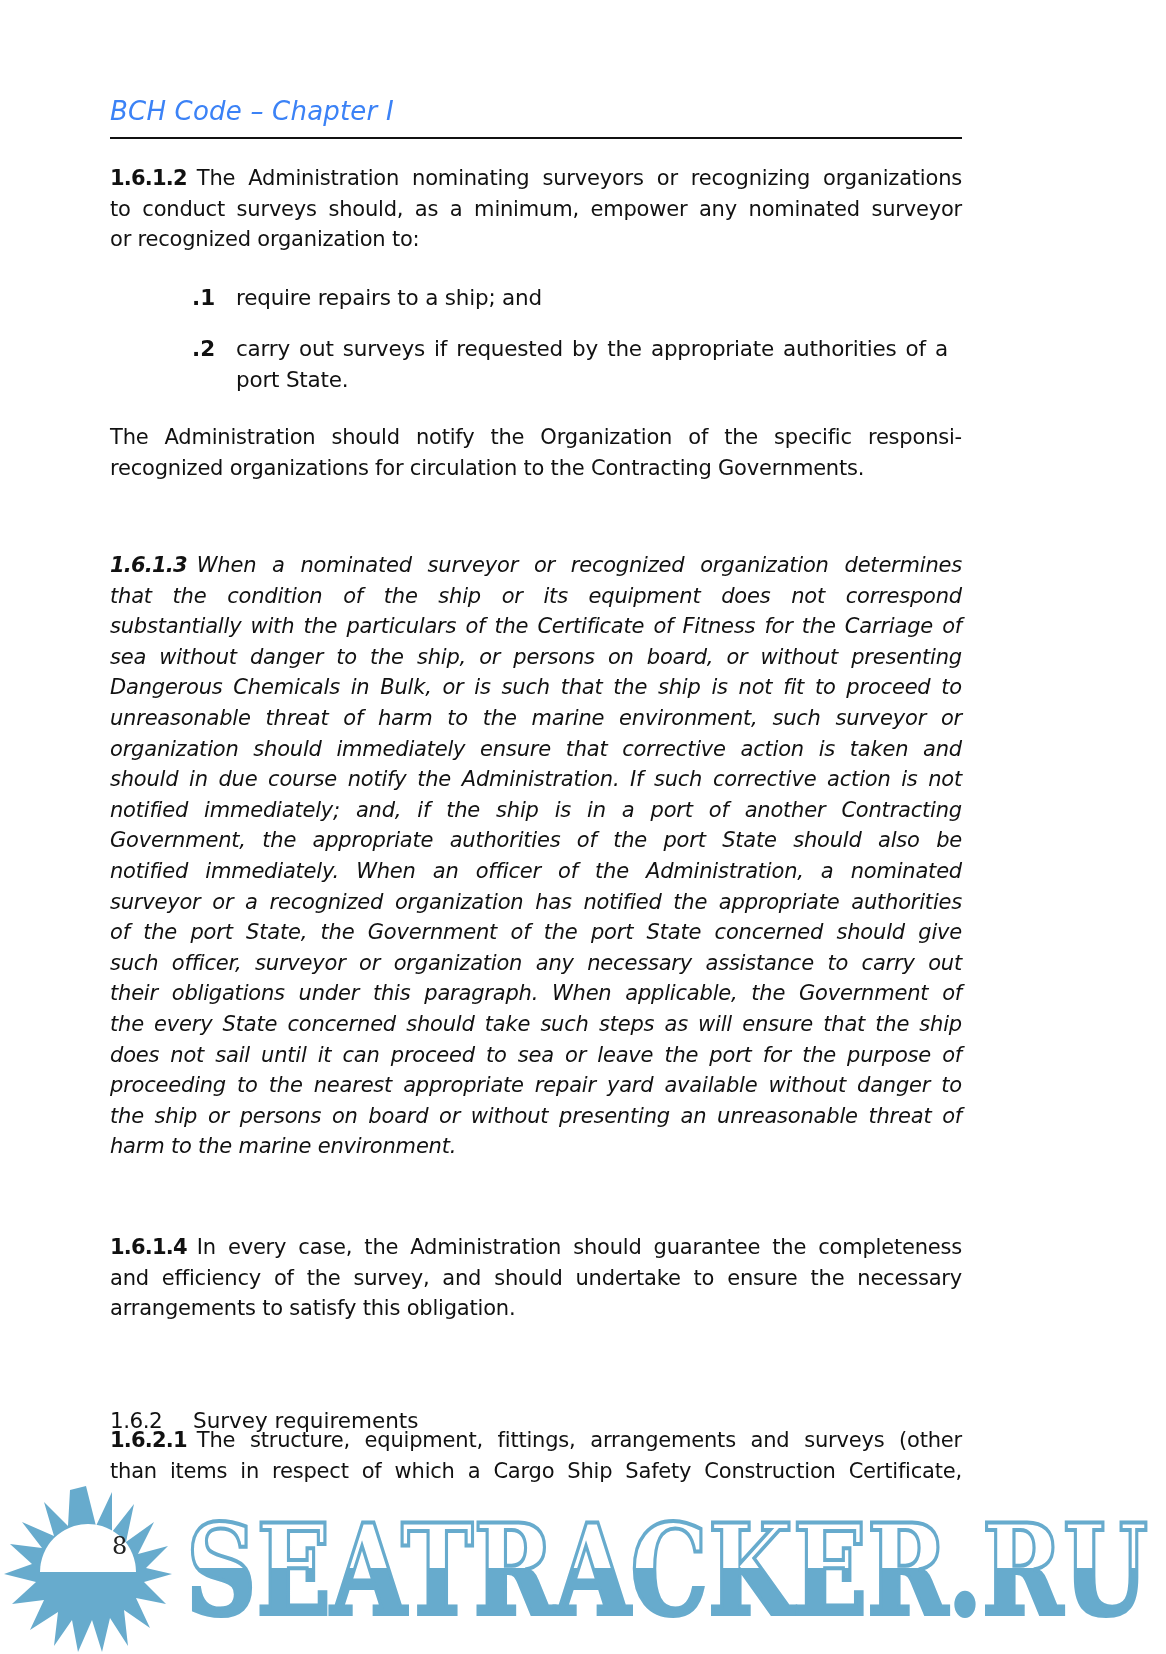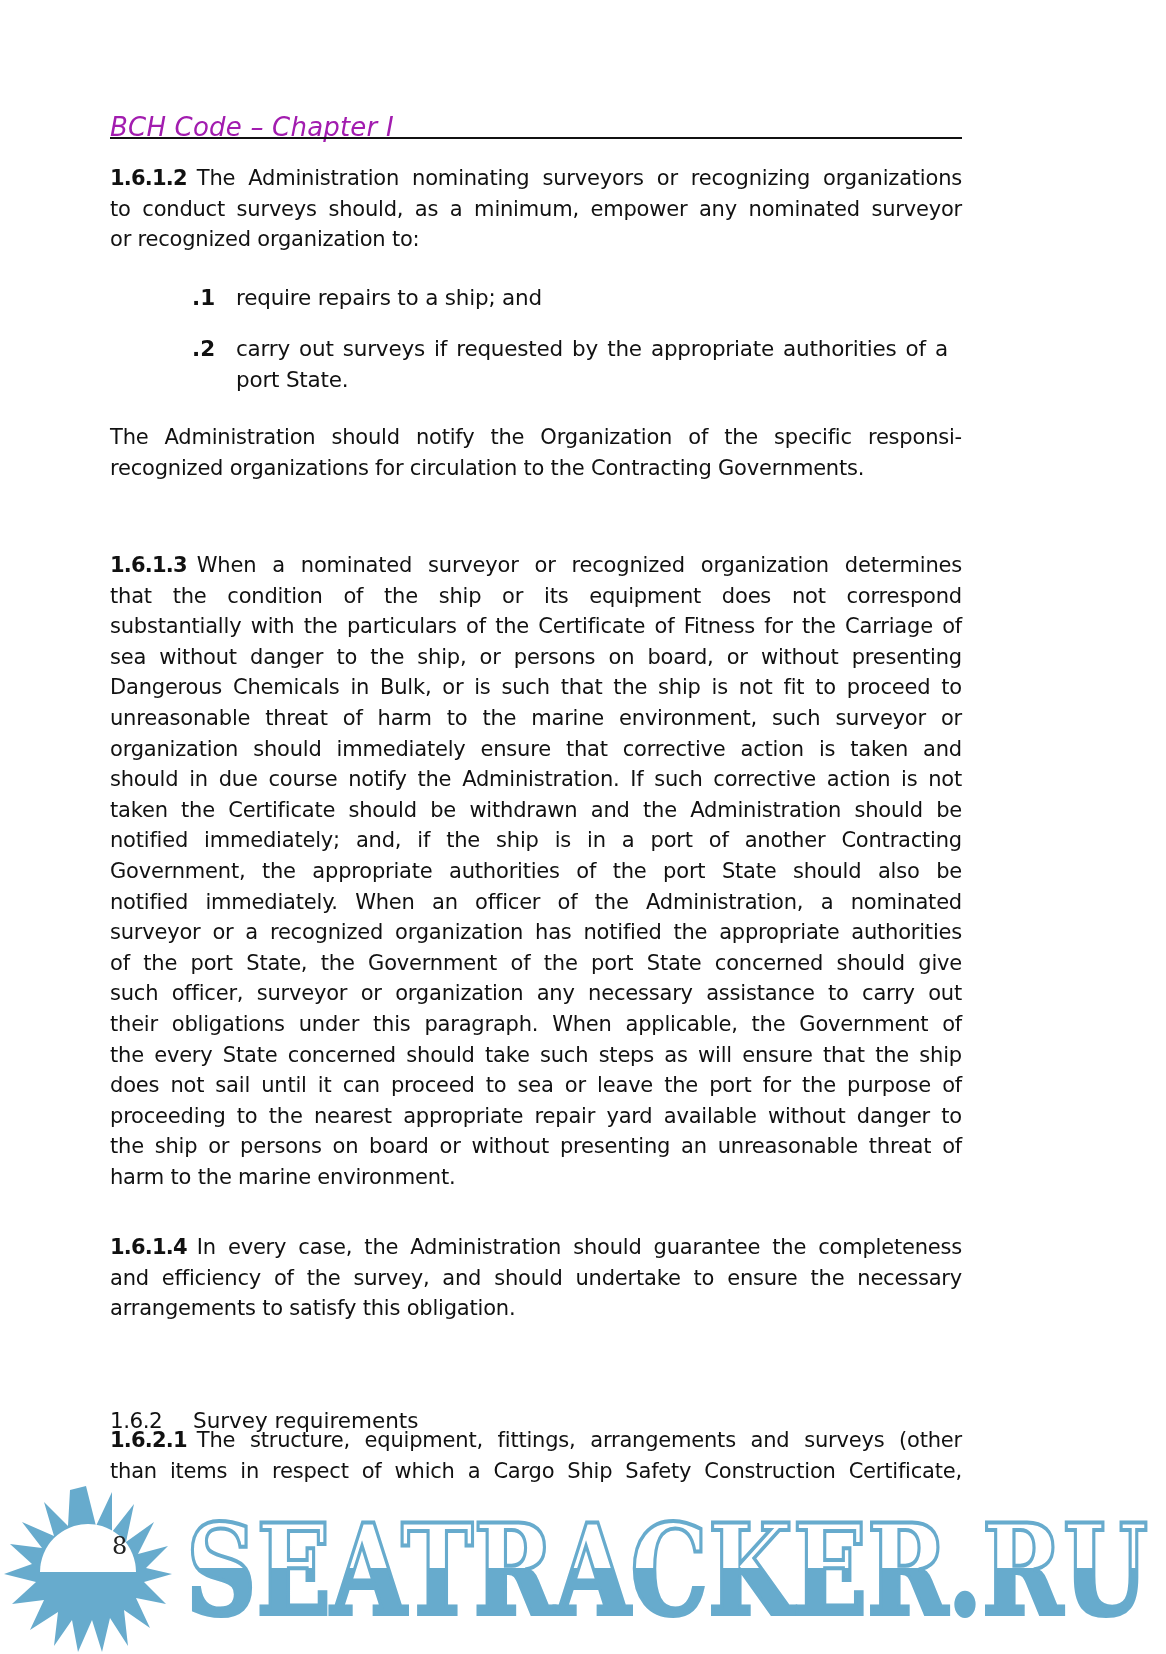--- a/index.html
+++ b/index.html
@@ -1,19 +1,19 @@
 <!DOCTYPE html>
 <html><head>
 <meta charset="utf-8">
 <style>
   html, body { margin: 0; padding: 0; background: #ffffff; }
   body { width: 1166px; height: 1654px; position: relative; overflow: hidden;
          font-family: "DejaVu Sans", "Liberation Sans", sans-serif; color: #111; }
-  .page-header { position: absolute; left: 110px; top: 112px; width: 852px;
-         font-style: italic; font-size: 26px; letter-spacing: 0.2px; color: #a21caf; }
+  .page-header { position: absolute; left: 110px; top: 96px; width: 852px;
+         font-style: italic; font-size: 26px; letter-spacing: 0.2px; color: #3b82f6; }
   .header-rule { position: absolute; left: 110px; top: 137px; width: 852px; height: 0;
          border-top: 2.5px solid #111; }
   .block { position: absolute; left: 110px; width: 852px; font-size: 21px; }
   .line { display: block; height: 30.6px; line-height: 30.6px; white-space: nowrap;
           text-align: justify; text-align-last: justify; letter-spacing: -0.2px; }
   .line.last { text-align-last: left; }
   .num { font-weight: bold; letter-spacing: -0.8px; margin-right: 10px; }
   .list-item { position: absolute; left: 192px; width: 770px; font-size: 21.5px; }
   .list-num { position: absolute; left: 0; top: 0; font-weight: bold; line-height: 30.6px; }
   .list-text { position: absolute; left: 44px; width: 712px; }
@@ -48,30 +48,29 @@
     <span class="line">carry out surveys if requested by the appropriate authorities of a</span>
     <span class="line last">port State.</span>
   </div>
 </div>
 
 <div class="block" style="top:422px;">
   <span class="line">The Administration should notify the Organization of the specific responsi-</span>
   <span class="line last">recognized organizations for circulation to the Contracting Governments.</span>
 </div>
 
-<div class="block" style="top:550px;">
+<div class="block" style="top:550px;font-style:italic;">
   <span class="line"><span class="num">1.6.1.3</span><span>When a nominated surveyor or recognized organization determines</span></span>
   <span class="line">that the condition of the ship or its equipment does not correspond</span>
   <span class="line">substantially with the particulars of the Certificate of Fitness for the Carriage of</span>
   <span class="line">sea without danger to the ship, or persons on board, or without presenting</span>
   <span class="line">Dangerous Chemicals in Bulk, or is such that the ship is not fit to proceed to</span>
   <span class="line">unreasonable threat of harm to the marine environment, such surveyor or</span>
   <span class="line">organization should immediately ensure that corrective action is taken and</span>
   <span class="line">should in due course notify the Administration. If such corrective action is not</span>
-  <span class="line">taken the Certificate should be withdrawn and the Administration should be</span>
   <span class="line">notified immediately; and, if the ship is in a port of another Contracting</span>
   <span class="line">Government, the appropriate authorities of the port State should also be</span>
   <span class="line">notified immediately. When an officer of the Administration, a nominated</span>
   <span class="line">surveyor or a recognized organization has notified the appropriate authorities</span>
   <span class="line">of the port State, the Government of the port State concerned should give</span>
   <span class="line">such officer, surveyor or organization any necessary assistance to carry out</span>
   <span class="line">their obligations under this paragraph. When applicable, the Government of</span>
   <span class="line">the every State concerned should take such steps as will ensure that the ship</span>
   <span class="line">does not sail until it can proceed to sea or leave the port for the purpose of</span>
   <span class="line">proceeding to the nearest appropriate repair yard available without danger to</span>

